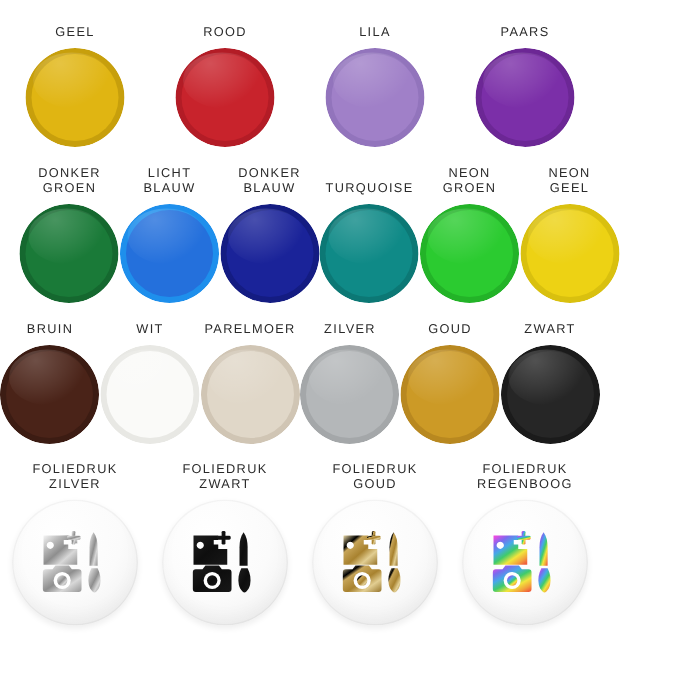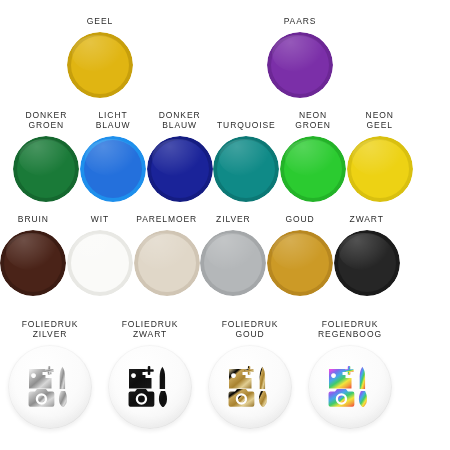--- a/index.html
+++ b/index.html
@@ -92,21 +92,21 @@
     height: 55%;
     border-radius: 50%;
     background: radial-gradient(ellipse at 35% 20%,
                 rgba(255,255,255,0.20) 0%,
                 rgba(255,255,255,0.08) 45%,
                 rgba(255,255,255,0) 72%);
     pointer-events: none;
   }
 
   
-  .row-foil .cell { flex: 1 1 0; margin-top: 12px; }
+  .row-foil .cell { flex: 1 1 0; }
   .foil-disc-wrap {
     position: relative;
     width: 84px;
     height: 84px;
   }
   .foil-disc {
     position: absolute;
     inset: 0;
     border-radius: 50%;
     background:
@@ -134,20 +134,44 @@
 
   <div class="row row-colors" style="padding-top:16px;">
     <div class="cell">
       <div class="label label-1line">GEEL</div>
       <div class="spacer-6"></div>
       <div class="disc-wrap">
         <div class="shadow"></div>
         <div class="disc">
           <div class="rim" style="background: rgb(199, 159, 12);"></div>
           <div class="face" style="background: rgb(224, 181, 18);"></div>
+          <div class="gloss"></div>
+        </div>
+      </div>
+    </div>
+    <div class="cell">
+      <div class="label label-1line">ROOD</div>
+      <div class="spacer-6"></div>
+      <div class="disc-wrap">
+        <div class="shadow"></div>
+        <div class="disc">
+          <div class="rim" style="background: rgb(179, 28, 38);"></div>
+          <div class="face" style="background: rgb(200, 35, 44);"></div>
+          <div class="gloss"></div>
+        </div>
+      </div>
+    </div>
+    <div class="cell">
+      <div class="label label-1line">LILA</div>
+      <div class="spacer-6"></div>
+      <div class="disc-wrap">
+        <div class="shadow"></div>
+        <div class="disc">
+          <div class="rim" style="background: rgb(146, 116, 188);"></div>
+          <div class="face" style="background: rgb(160, 128, 200);"></div>
           <div class="gloss"></div>
         </div>
       </div>
     </div>
     <div class="cell">
       <div class="label label-1line">PAARS</div>
       <div class="spacer-6"></div>
       <div class="disc-wrap">
         <div class="shadow"></div>
         <div class="disc">

